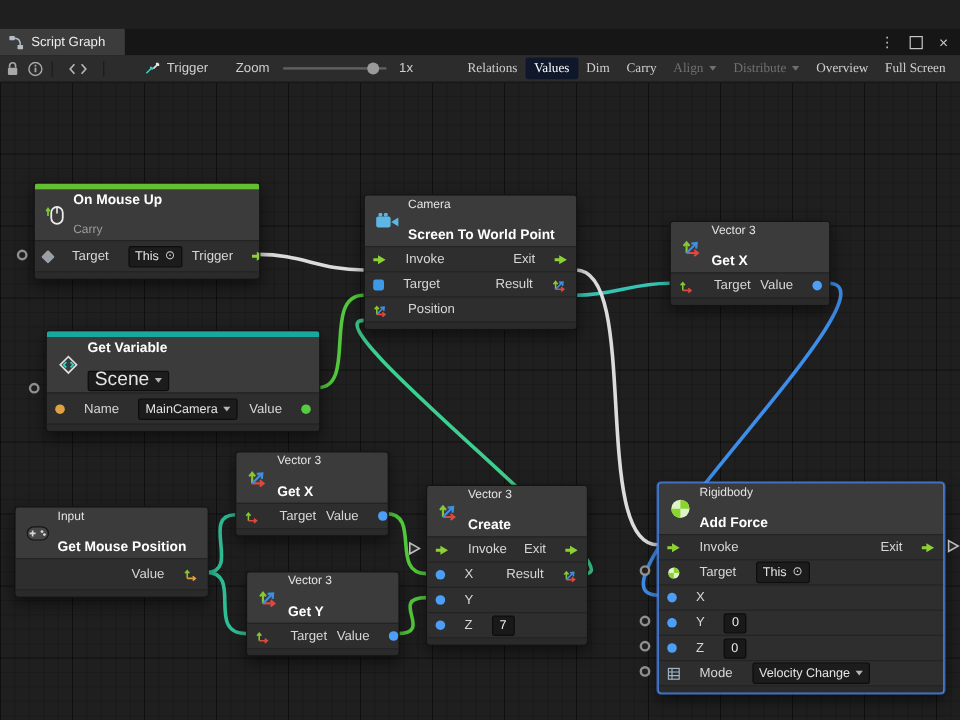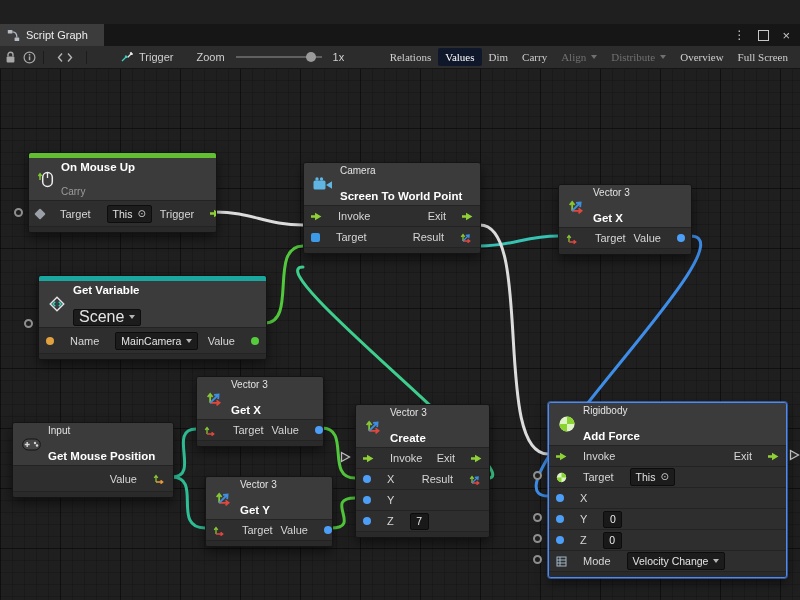--- a/index.html
+++ b/index.html
@@ -280,20 +280,31 @@
         </div>
         <div class="pr">
           <span class="plabel">Result</span>
           <svg width="13" height="13" viewBox="0 0 13 13">
             <path d="M3 10 V4.2 M1.2 5.8 L3 3.6 L4.8 5.8" stroke="#86c733" stroke-width="1.3" fill="none"></path>
             <path d="M3 10 H9.2 M7.6 8.2 L9.8 10 L7.6 11.8" stroke="#e0483e" stroke-width="1.3" fill="none"></path>
             <path d="M3 10 L8.3 4.7 M8.8 7.3 L9.1 4 L5.8 4.3" stroke="#3f8fe0" stroke-width="1.3" fill="none"></path>
           </svg>
         </div>
       </div>
+      <div class="prow">
+        <div class="pl">
+          <svg width="13" height="13" viewBox="0 0 13 13">
+            <path d="M3 10 V4.2 M1.2 5.8 L3 3.6 L4.8 5.8" stroke="#86c733" stroke-width="1.3" fill="none"></path>
+            <path d="M3 10 H9.2 M7.6 8.2 L9.8 10 L7.6 11.8" stroke="#e0483e" stroke-width="1.3" fill="none"></path>
+            <path d="M3 10 L8.3 4.7 M8.8 7.3 L9.1 4 L5.8 4.3" stroke="#3f8fe0" stroke-width="1.3" fill="none"></path>
+          </svg>
+          <span class="plabel">Position</span>
+        </div>
+        <div class="pr"></div>
+      </div>
     </div>
     <div class="nfooter"></div>
   </div>
 
   <div class="node" style="left:558px;top:160px;width:132px;">
     <div class="nhdr">
       <svg width="18" height="18" viewBox="0 0 13 13">
         <path d="M3 10 V4.2 M1.2 5.8 L3 3.6 L4.8 5.8" stroke="#86c733" stroke-width="1.3" fill="none"></path>
         <path d="M3 10 H9.2 M7.6 8.2 L9.8 10 L7.6 11.8" stroke="#e0483e" stroke-width="1.3" fill="none"></path>
         <path d="M3 10 L8.3 4.7 M8.8 7.3 L9.1 4 L5.8 4.3" stroke="#3f8fe0" stroke-width="1.3" fill="none"></path>

